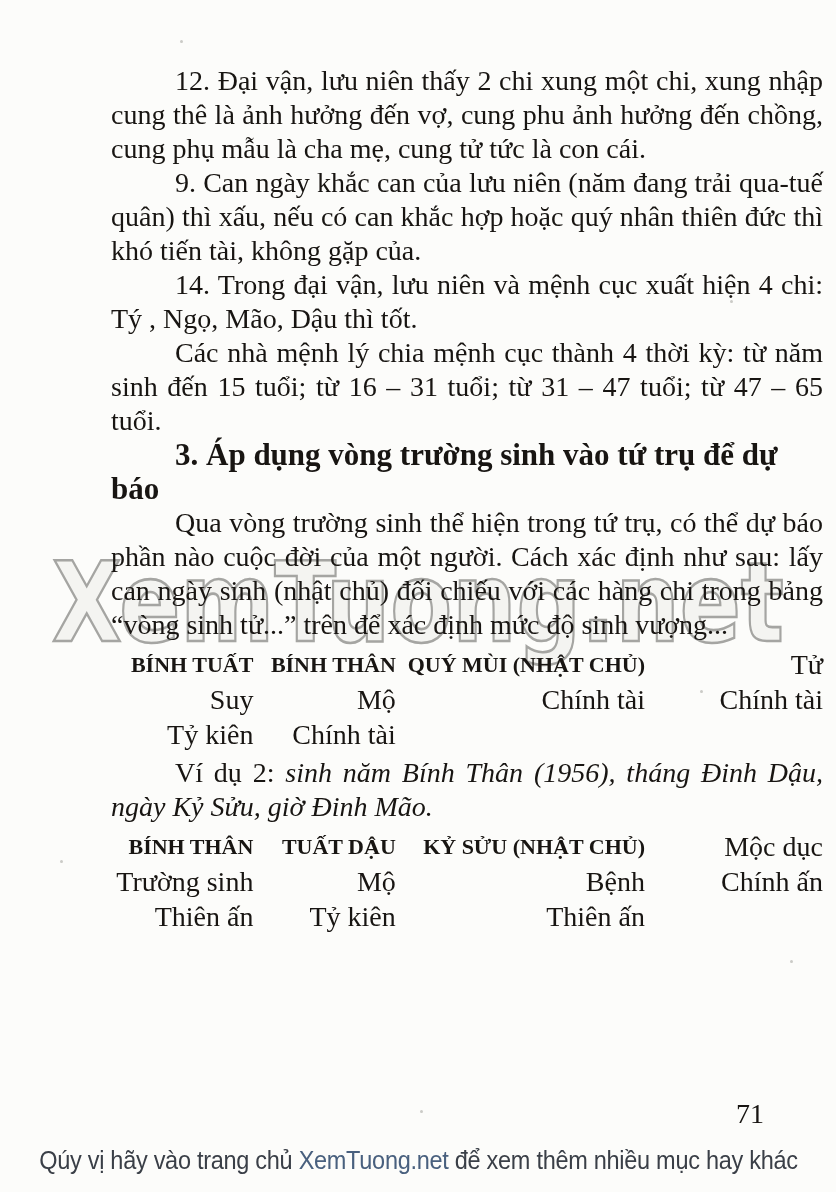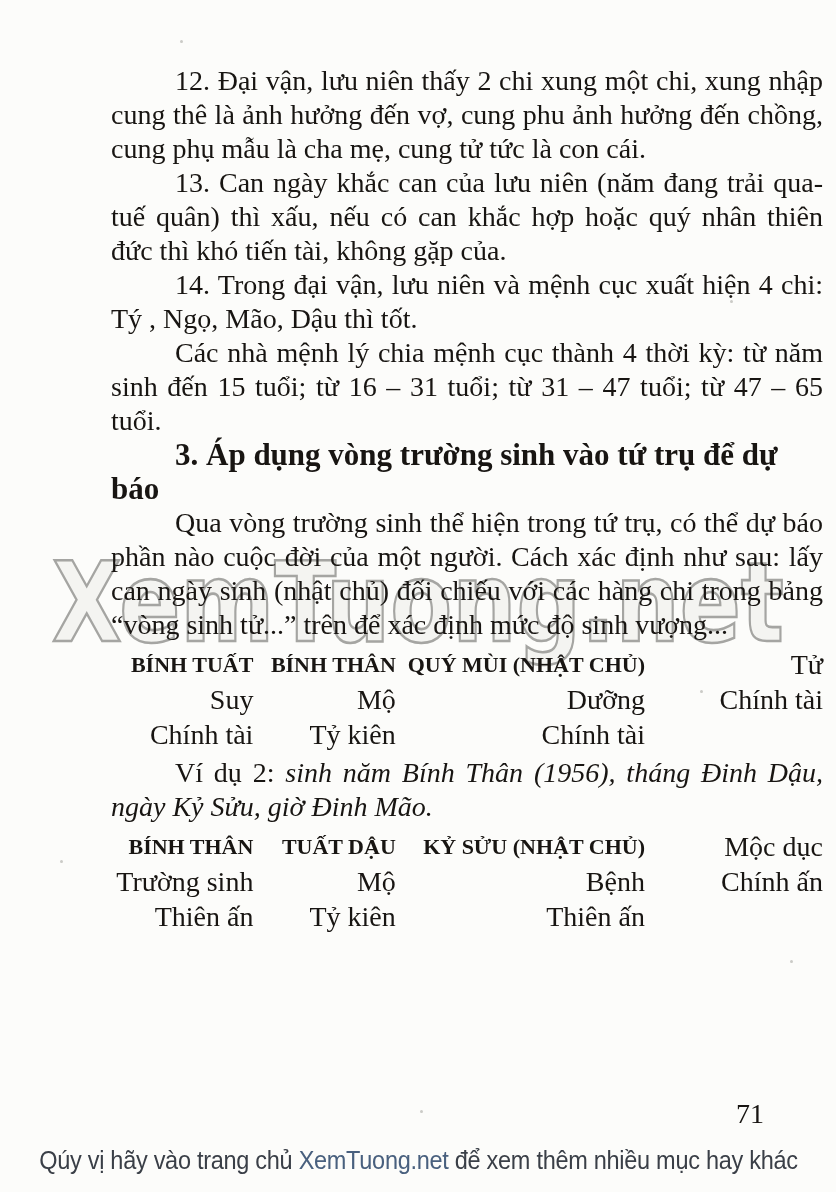--- a/index.html
+++ b/index.html
@@ -42,37 +42,36 @@
       <i style="left:60px;top:860px"></i>
   </div>
 
   <svg class="watermark" viewBox="0 0 760 215" xmlns="http://www.w3.org/2000/svg">
     <text x="12" y="96" textLength="732" lengthAdjust="spacingAndGlyphs" font-family="DejaVu Sans, sans-serif" font-weight="bold" font-size="110" fill="rgba(242,242,239,0.85)" stroke="#a5a5a2" stroke-width="2.6">XemTuong.net</text>
   </svg>
 
   <div class="content">
 
     <p class="para">12. Đại vận, lưu niên thấy 2 chi xung một chi, xung nhập cung thê là ảnh hưởng đến vợ, cung phu ảnh hưởng đến chồng, cung phụ mẫu là cha mẹ, cung tử tức là con cái.</p>
-    <p class="para">13. Can ngày khắc can của lưu niên (năm đang trải qua-tuế quân) thì xấu, nếu có can khắc hợp hoặc quý nhân thiên đức thì khó tiến tài, không gặp của.</p>
+    <p class="para">9. Can ngày khắc can của lưu niên (năm đang trải qua-tuế quân) thì xấu, nếu có can khắc hợp hoặc quý nhân thiên đức thì khó tiến tài, không gặp của.</p>
     <p class="para">14. Trong đại vận, lưu niên và mệnh cục xuất hiện 4 chi: Tý , Ngọ, Mão, Dậu thì tốt.</p>
     <p class="para">Các nhà mệnh lý chia mệnh cục thành 4 thời kỳ: từ năm sinh đến 15 tuổi; từ 16 – 31 tuổi; từ 31 – 47 tuổi; từ 47 – 65 tuổi.</p>
 
     <h3 class="heading">3. Áp dụng vòng trường sinh vào tứ trụ để dự báo</h3>
 
     <p class="para">Qua vòng trường sinh thể hiện trong tứ trụ, có thể dự báo phần nào cuộc đời của một người. Cách xác định như sau: lấy can ngày sinh (nhật chủ) đối chiếu với các hàng chi trong bảng “vòng sinh tử...” trên để xác định mức độ sinh vượng...</p>
 
 
     <div class="ts-table">
       <div class="ts-head">BÍNH TUẤT</div>
       <div class="ts-head">BÍNH THÂN</div>
       <div class="ts-head">QUÝ MÙI (NHẬT CHỦ)</div>
       <div class="ts-cell">Tử</div>
       <div class="ts-cell">Suy</div>
       <div class="ts-cell">Mộ</div>
-      <div class="ts-cell">Dưỡng</div>
       <div class="ts-cell">Chính tài</div>
       <div class="ts-cell">Chính tài</div>
       <div class="ts-cell">Tỷ kiên</div>
       <div class="ts-cell">Chính tài</div>
     </div>
 
     <p class="para example"><span>Ví dụ 2: </span><span class="it">sinh năm Bính Thân (1956), tháng Đinh Dậu, ngày Kỷ Sửu, giờ Đinh Mão.</span><span></span></p>
 
     <div class="ts-table">
       <div class="ts-head">BÍNH THÂN</div>

